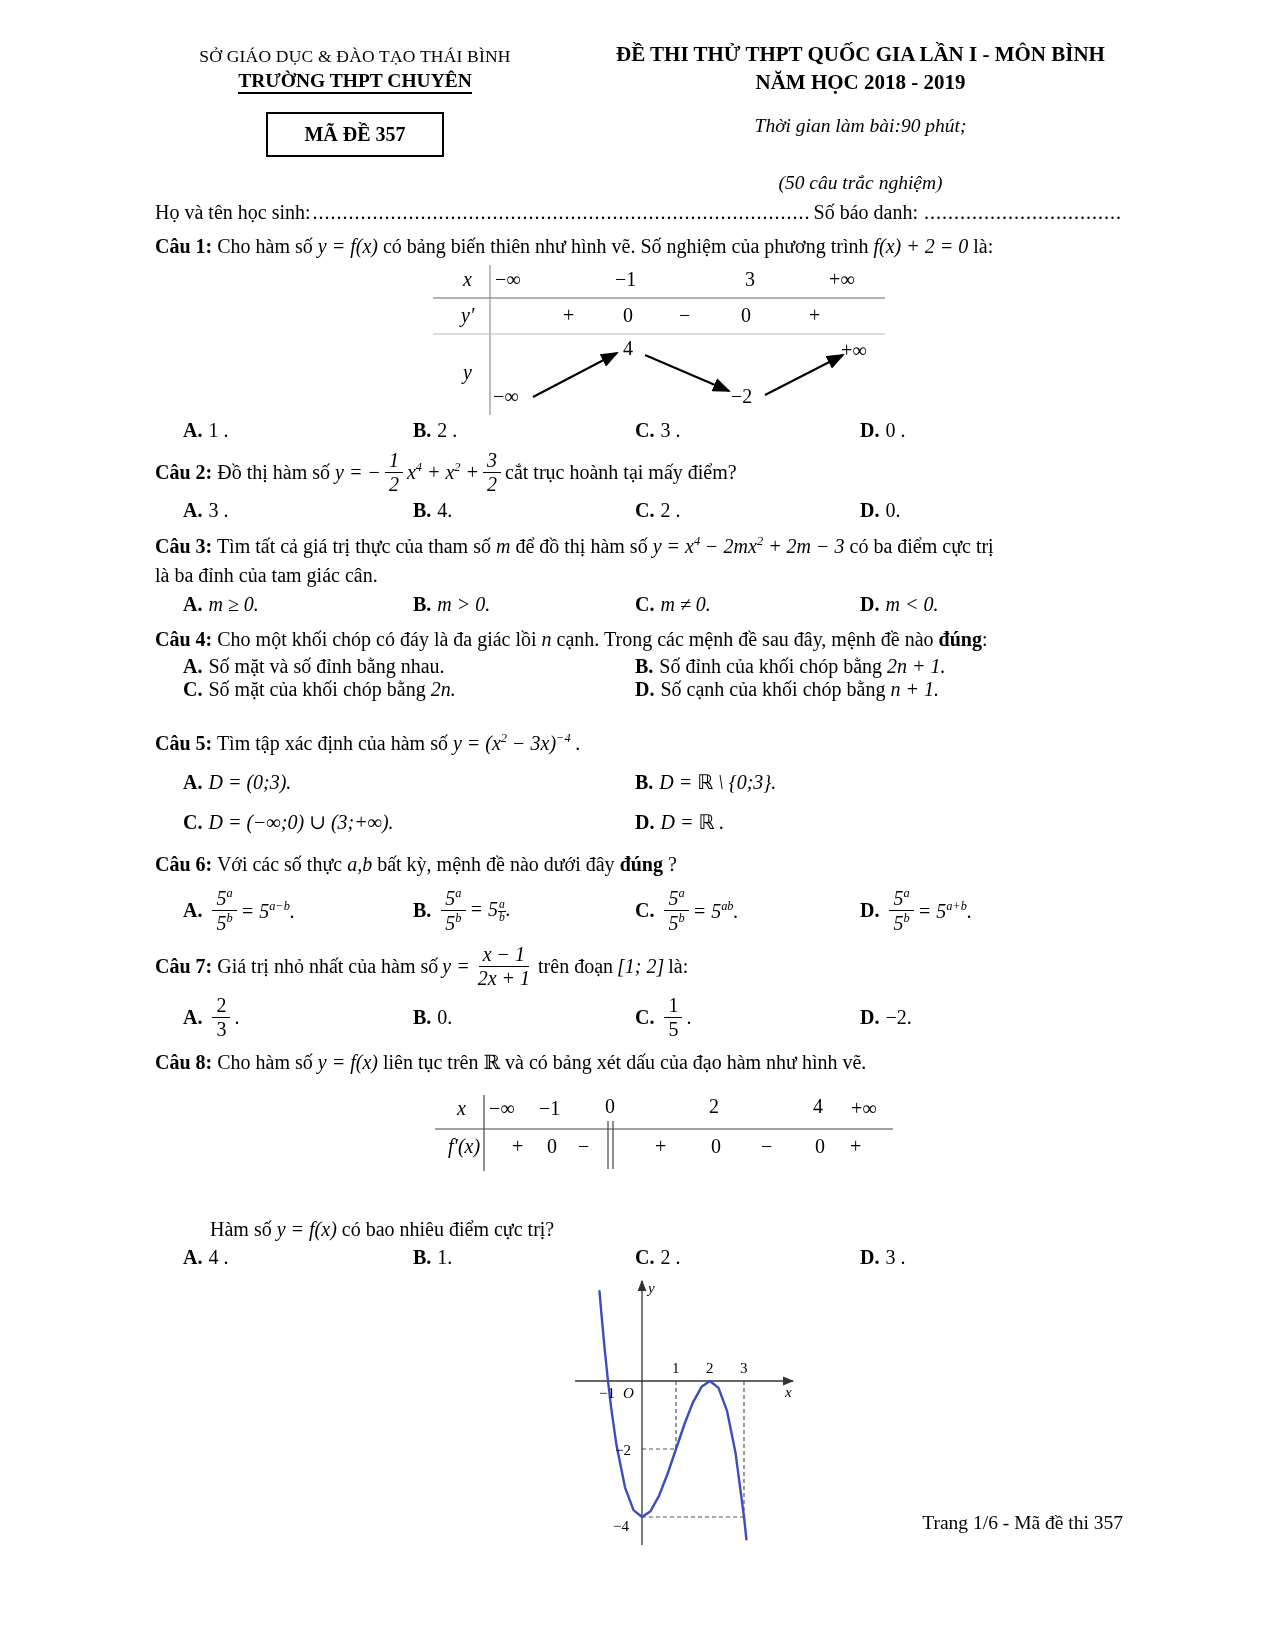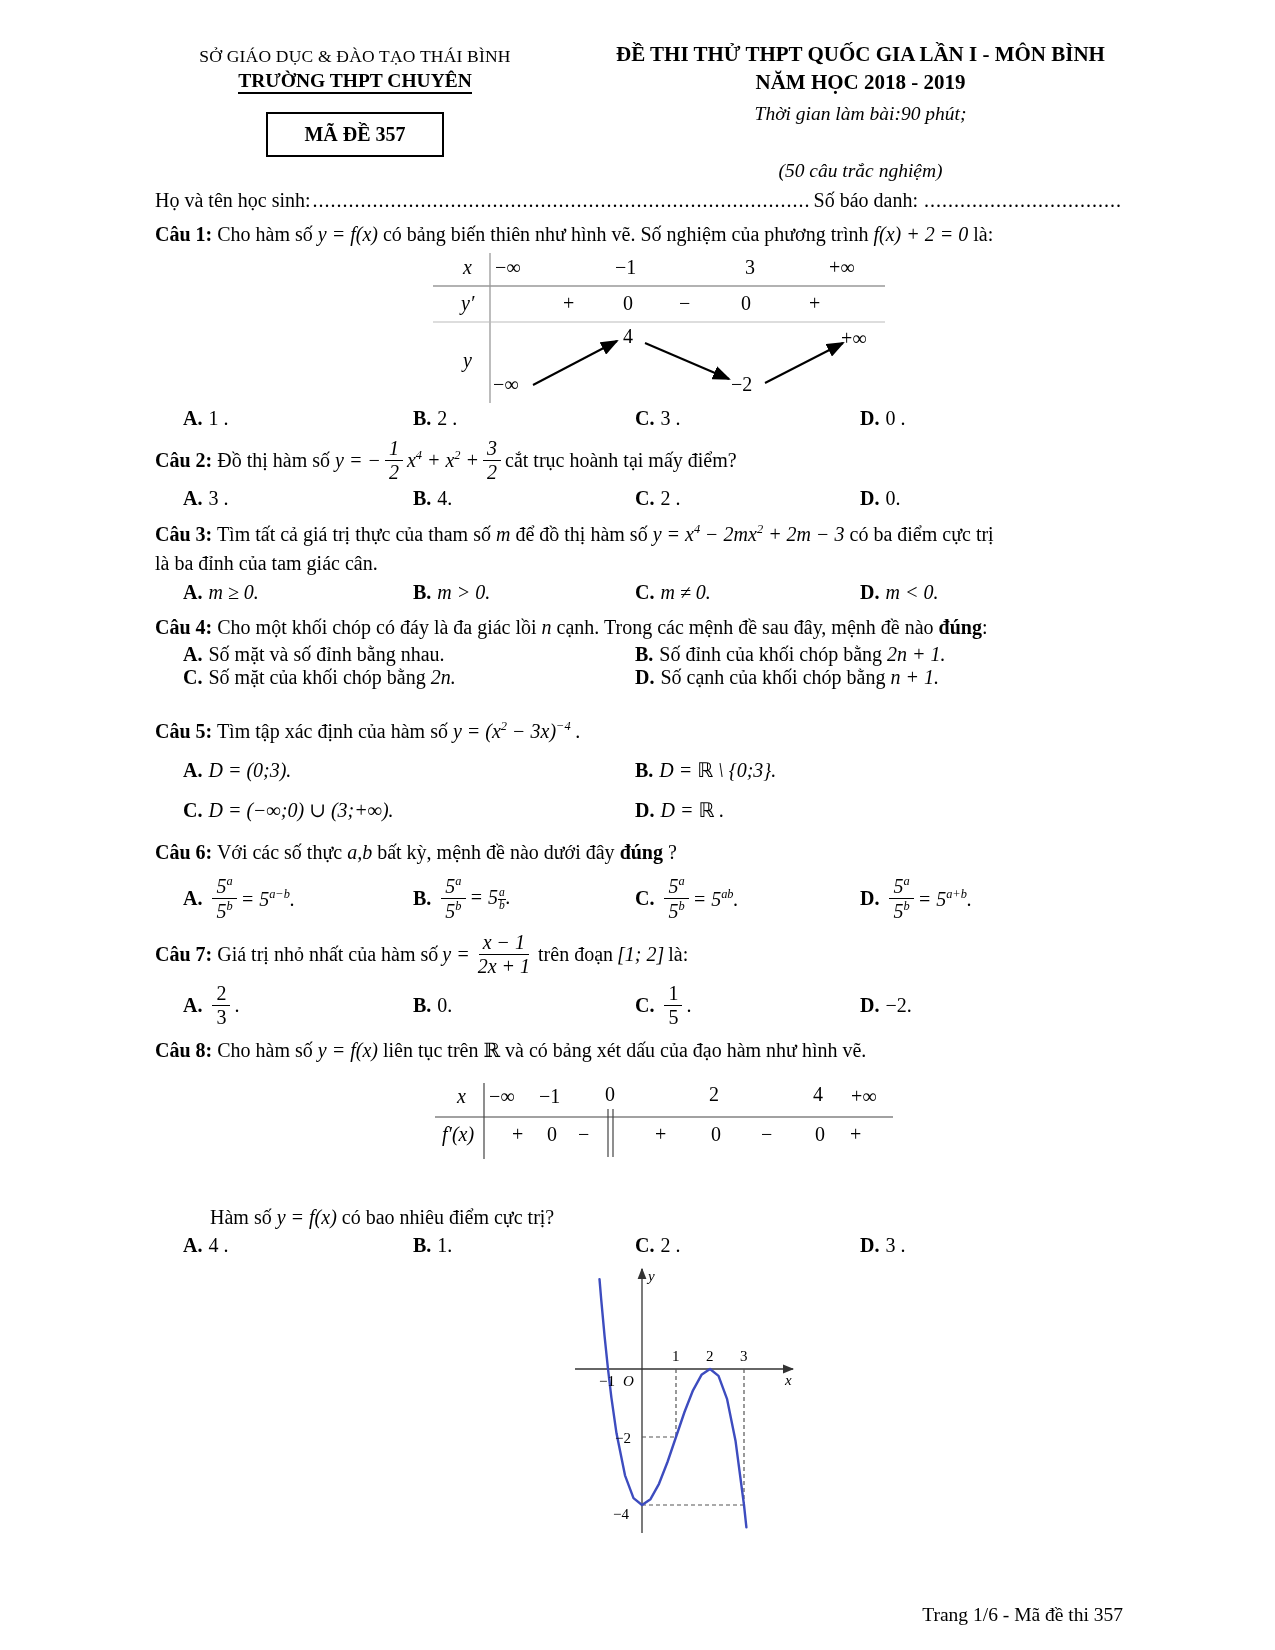--- a/index.html
+++ b/index.html
@@ -14,21 +14,21 @@
   
   .hdr { display:flex;gap:16px; }
   .hdr-left { width:400px; text-align:center; }
   .dept { font-size:17.5px; letter-spacing:.2px; padding-top:6px; white-space:nowrap; }
   .school { font-weight:bold; font-size:19.5px; margin-top:3px; }
   .school span { border-bottom:2px solid #000; padding-bottom:1px; }
   .code-box { display:inline-block; border:2px solid #000; padding:9px 36px; font-weight:bold; font-size:20px; margin-top:20px; }
   .hdr-right { flex:1; text-align:center; padding-left:30px; }
   .t1,.t2 { font-weight:bold; font-size:21px; line-height:1.35; }
   .t3,.t4 { font-style:italic; font-size:19.5px; line-height:1.3;margin-top:32px; }
-  .t3 { margin-top:4px; }
+  .t3 { margin-top:16px; }
 
   .name-line { display:flex; align-items:baseline; margin-top:6px; white-space:nowrap; }
   .dots { overflow:hidden; letter-spacing:1px; }
   .dots1 { flex:1; margin:0 4px 0 2px; }
   .dots2 { width:196px; margin-left:6px; }
 
   
   .q { line-height:1.45; }
   .qlabel { font-weight:bold; }
   .math { font-style:italic; }
@@ -56,21 +56,21 @@
   .sgn { position:relative; width:470px; height:78px; margin:16px 0 0 272px; }
   .sgn svg { position:absolute; left:0; top:0; }
   .sgn .lbl { position:absolute; font-style:italic; }
   .sgn .v { position:absolute; }
 
   
   .graph { width:262px; margin:4px 0 0 392px; }
   .graph text { font-family:"Liberation Serif","DejaVu Serif",serif; font-size:15px; font-style:italic; }
   .graph .num { font-style:normal; }
 
-  .footer { position:absolute; right:152px; top:1604px; font-size:19.5px; }
+  .footer { position:absolute; right:152px; top:1512px; font-size:19.5px; }
 </style>
 </head>
 <body>
 
 <div class="page">
 <div class="content">
 
   <div class="hdr">
     <div class="hdr-left">
       <div class="dept">SỞ  GIÁO DỤC &amp; ĐÀO TẠO THÁI BÌNH</div>
@@ -286,21 +286,21 @@
       <line x1="181" y1="28" x2="181" y2="76" stroke="#444" stroke-width="1.2"></line>
       <line x1="186" y1="28" x2="186" y2="76" stroke="#444" stroke-width="1.2"></line>
     </svg>
     <span class="lbl v" style="left:30px;top:4px">x</span>
     <span class="v" style="left:62px;top:4px">−∞</span>
     <span class="v" style="left:112px;top:4px">−1</span>
     <span class="v" style="left:178px;top:2px">0</span>
     <span class="v" style="left:282px;top:2px">2</span>
     <span class="v" style="left:386px;top:2px">4</span>
     <span class="v" style="left:424px;top:4px">+∞</span>
-    <span class="lbl v" style="left:15px;top:42px">f′(x)</span>
+    <span class="lbl v" style="left:21px;top:42px">f′(x)</span>
     <span class="v" style="left:85px;top:42px">+</span>
     <span class="v" style="left:120px;top:42px">0</span>
     <span class="v" style="left:151px;top:42px">−</span>
     <span class="v" style="left:228px;top:42px">+</span>
     <span class="v" style="left:284px;top:42px">0</span>
     <span class="v" style="left:334px;top:42px">−</span>
     <span class="v" style="left:388px;top:42px">0</span>
     <span class="v" style="left:423px;top:42px">+</span>
   </div>
 

